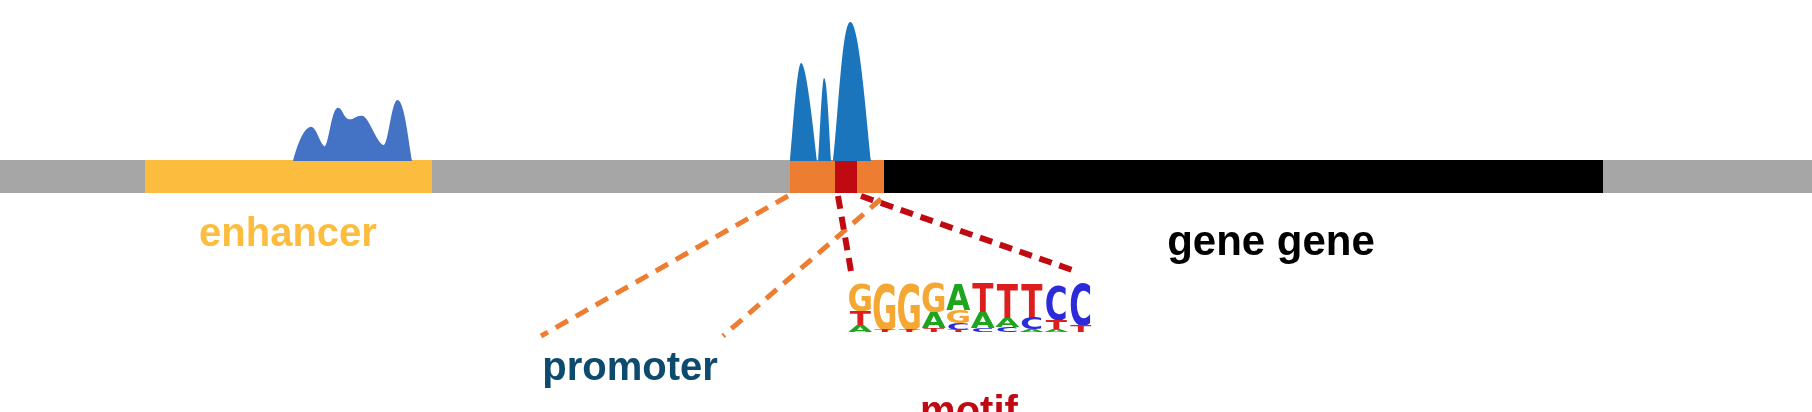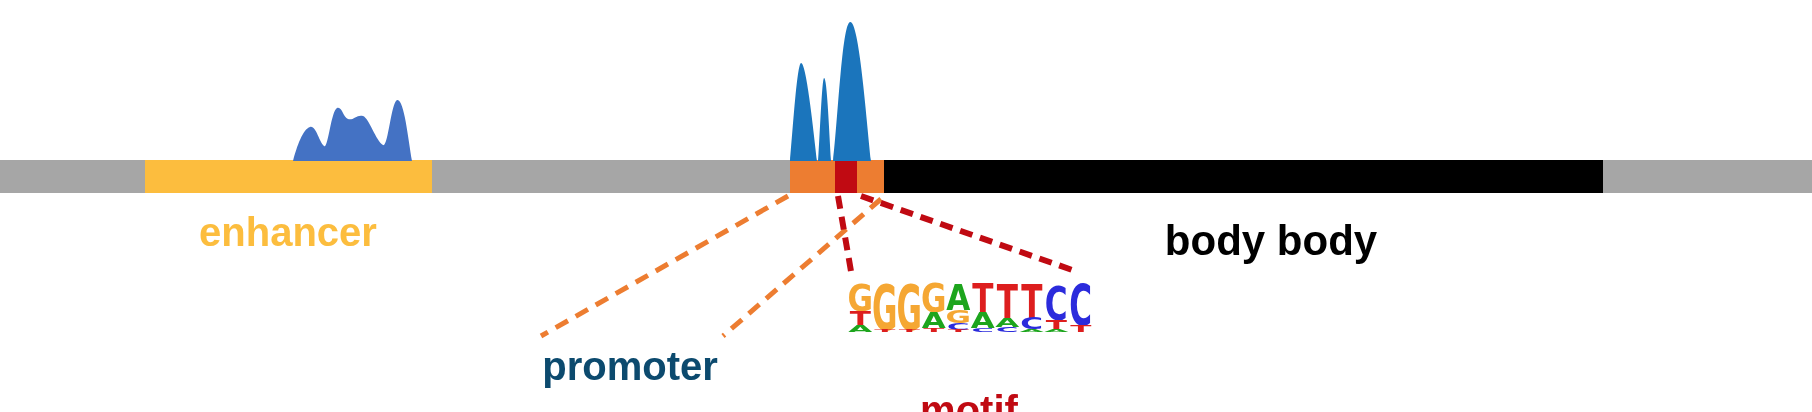--- a/index.html
+++ b/index.html
@@ -67,14 +67,14 @@
       <text x="0" y="0" text-anchor="middle" font-size="10" font-weight="bold" font-family="&quot;DejaVu Sans&quot;, sans-serif" fill="#2b2bdc" transform="translate(1080.75,326) scale(3.1073170731707322,5.7534246575342465)">C</text>
       <text x="0" y="0" text-anchor="middle" font-size="10" font-weight="bold" font-family="&quot;DejaVu Sans&quot;, sans-serif" fill="#dd1e1e" transform="translate(1080.75,332) scale(3.1073170731707322,0.8219178082191781)">T</text>
     </svg>
 
   <div class="label" id="lbl-enhancer" style="left: 288px; top: 232px; color: rgb(252, 189, 62); font-size: 40px;">enhancer</div>
 
   <div class="label" id="lbl-promoter" style="left: 630px; top: 366px; color: #0c4a6e; font-size: 40px;">promoter</div>
 
   <div class="label" id="lbl-motif" style="left: 969px; top: 362px; color: rgb(192, 10, 18); font-size: 40px; margin-top: 48px;">motif</div>
 
-  <div class="label" id="lbl-gene_body" style="left: 1271px; top: 241px; color: rgb(0, 0, 0); font-size: 42px;">body body</div>
+  <div class="label" id="lbl-gene_body" style="left: 1271px; top: 241px; color: rgb(0, 0, 0); font-size: 42px;">gene gene</div>
 </div>
 
 </body></html>

